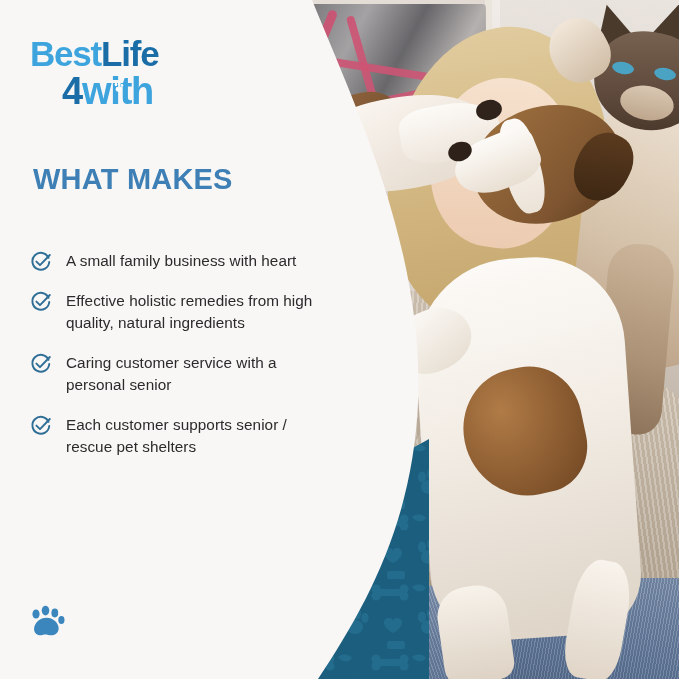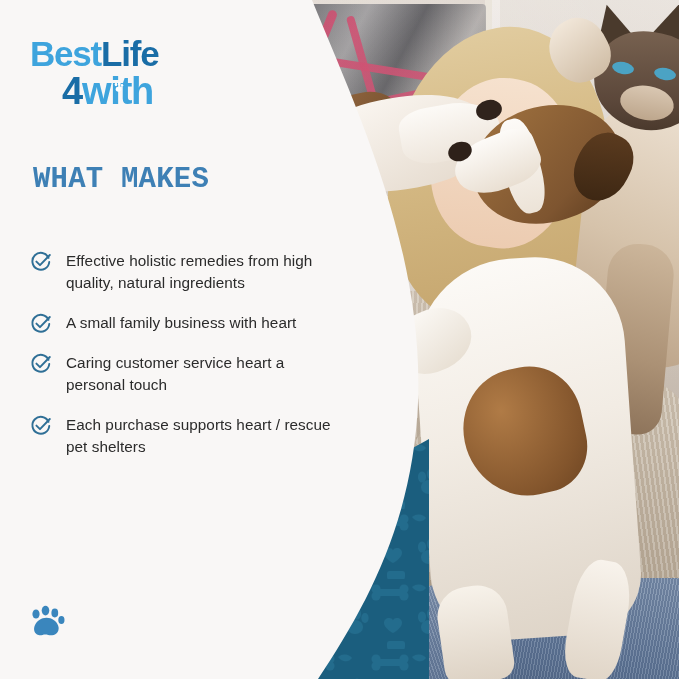--- a/index.html
+++ b/index.html
@@ -502,21 +502,20 @@
   .headline {
     position: absolute;
     left: 33px; top: 162px;
     width: 280px;
     color: #3e80b5;
     font-weight: 700;
     font-size: 29px;
     line-height: 1.23;
     letter-spacing: 0.2px;
     text-transform: uppercase;
-    font-family: Liberation Mono, monospace;
   }
 
   
   .benefits {
     position: absolute;
     left: 30px; top: 250px;
     width: 302px;
     list-style: none;
   }
   .benefit {
@@ -671,46 +670,46 @@
       <span>WHAT MAKES</span><br>
     </h1>
 
     <ul class="benefits">
 
       <li class="benefit">
         <svg class="benefit-icon" viewBox="0 0 24 24">
           <path d="M20.2 7.4A9.2 9.2 0 1 0 21 12" fill="none" stroke="#2f6f96" stroke-width="2.1" stroke-linecap="round"></path>
           <path d="M7 11.6 L10.9 15.4 L21.6 4.4" fill="none" stroke="#2f6f96" stroke-width="2.1" stroke-linecap="round" stroke-linejoin="round"></path>
         </svg>
-        <span class="benefit-text">Effective holistic remedies from high quality, natural ingredients</span>
+        <span class="benefit-text">A small family business with heart</span>
       </li>
 
       <li class="benefit">
         <svg class="benefit-icon" viewBox="0 0 24 24">
           <path d="M20.2 7.4A9.2 9.2 0 1 0 21 12" fill="none" stroke="#2f6f96" stroke-width="2.1" stroke-linecap="round"></path>
           <path d="M7 11.6 L10.9 15.4 L21.6 4.4" fill="none" stroke="#2f6f96" stroke-width="2.1" stroke-linecap="round" stroke-linejoin="round"></path>
         </svg>
-        <span class="benefit-text">A small family business with heart</span>
+        <span class="benefit-text">Effective holistic remedies from high quality, natural ingredients</span>
       </li>
 
 
       <li class="benefit">
         <svg class="benefit-icon" viewBox="0 0 24 24">
           <path d="M20.2 7.4A9.2 9.2 0 1 0 21 12" fill="none" stroke="#2f6f96" stroke-width="2.1" stroke-linecap="round"></path>
           <path d="M7 11.6 L10.9 15.4 L21.6 4.4" fill="none" stroke="#2f6f96" stroke-width="2.1" stroke-linecap="round" stroke-linejoin="round"></path>
         </svg>
-        <span class="benefit-text">Caring customer service heart a personal touch</span>
+        <span class="benefit-text">Caring customer service with a personal senior</span>
       </li>
 
       <li class="benefit">
         <svg class="benefit-icon" viewBox="0 0 24 24">
           <path d="M20.2 7.4A9.2 9.2 0 1 0 21 12" fill="none" stroke="#2f6f96" stroke-width="2.1" stroke-linecap="round"></path>
           <path d="M7 11.6 L10.9 15.4 L21.6 4.4" fill="none" stroke="#2f6f96" stroke-width="2.1" stroke-linecap="round" stroke-linejoin="round"></path>
         </svg>
-        <span class="benefit-text">Each purchase supports heart / rescue pet shelters</span>
+        <span class="benefit-text">Each customer supports senior / rescue pet shelters</span>
       </li>
 
     </ul>
 
     <svg class="footer-paw" viewBox="0 0 40 38">
       <g fill="#3a86bd">
         <ellipse cx="9" cy="10" rx="3.6" ry="4.6"></ellipse>
         <ellipse cx="18.5" cy="6.6" rx="3.8" ry="4.8"></ellipse>
         <ellipse cx="27.8" cy="9" rx="3.4" ry="4.4"></ellipse>
         <ellipse cx="34.4" cy="16" rx="3.1" ry="3.9"></ellipse>

